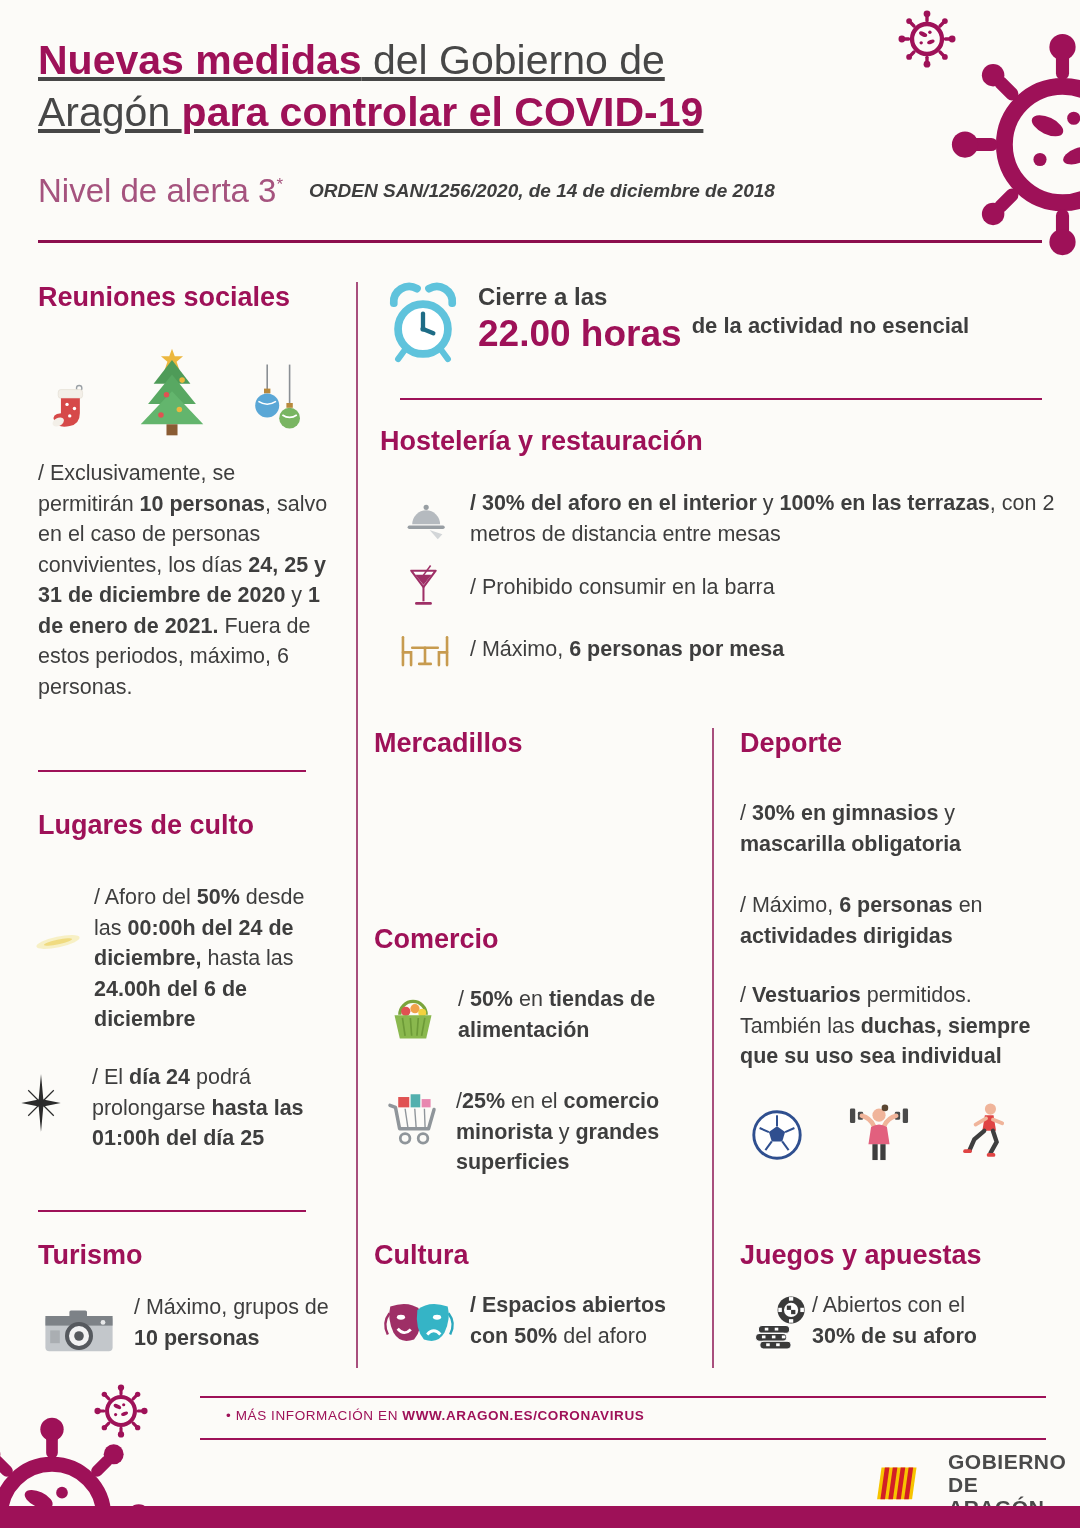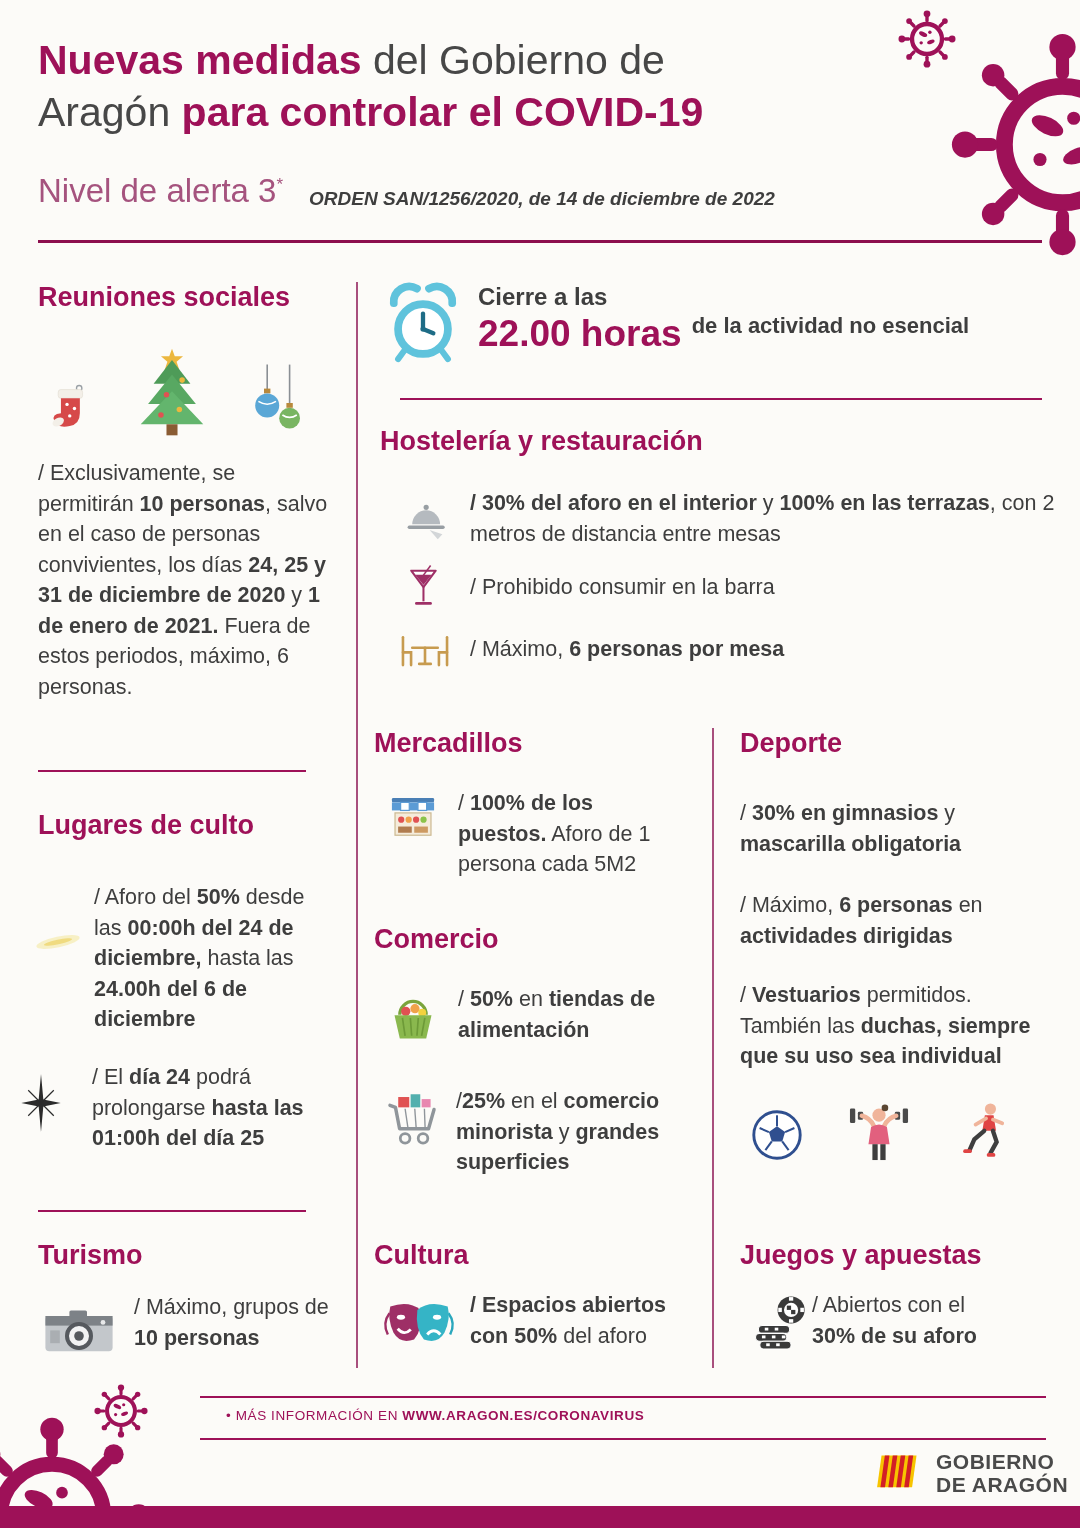--- a/index.html
+++ b/index.html
@@ -8,21 +8,21 @@
     position:relative; width:1080px; height:1528px; margin:0 auto;
     background:#fcfbf8; overflow:hidden;
     font-family:"Liberation Sans", sans-serif;
     color:#3e3e3e;
     --accent:#9e1158;
   }
   .abs { position:absolute; }
   .rule { background:var(--accent); }
   .vrule { background:#a84f7d; }
 
-  .title { font-size:41px; line-height:1.27; font-weight:400; color:#474747; }
+  .title { font-size:41px; line-height:1.27; font-weight:400; color:#474747;text-decoration:underline; }
   .title .b { font-weight:700; color:var(--accent); }
 
   .alert { font-size:33px; color:#a5537e; }
   .alert sup { font-size:17px; }
   .order { font-size:19px; font-style:italic; font-weight:700; color:#3e3e3e; }
 
   .sec-h { font-size:27px; font-weight:700; color:var(--accent); }
 
   .rich { font-size:21.5px; line-height:1.42; color:#3e3e3e; }
   .rich .b { font-weight:700; }
@@ -35,21 +35,21 @@
   .item { display:flex; align-items:flex-start; }
   .icn { flex:0 0 auto; display:flex; justify-content:center; }
   .icn svg { display:block; }
 
   .xmas-row { display:flex; align-items:flex-end; gap:22px; }
   .sports-row { display:flex; align-items:flex-end; gap:40px; }
 
   .footer-info { font-size:13.5px; letter-spacing:.6px; color:var(--accent); }
   .footer-info .b { font-weight:700; }
 
-  .logo { display:flex; align-items:center; gap:14px; }
+  .logo { display:flex; align-items:center; gap:26px; }
   .logo-text { font-size:21px; font-weight:700; line-height:1.1; color:#4a4a4a; letter-spacing:.5px; }
 
   .virus { color:var(--accent); }
 </style>
 </head>
 <body>
 
 <div class="page">
 
   <svg width="0" height="0" style="position:absolute" aria-hidden="true">
@@ -290,23 +290,23 @@
             <rect x="27" y="4" width="5.5" height="38"></rect>
               <rect x="36.5" y="4" width="5.5" height="38"></rect>
           </g>
         </g>
       </g>
     </defs>
   </svg>
 
   <div class="abs title" style="left:38px;top:34px;width:740px"><span class="b">Nuevas medidas</span><span> del Gobierno de Aragón </span><span class="b">para controlar el COVID-19</span></div>
 
-  <div class="abs" style="left:38px;top:172px;display:flex;align-items:flex-end;gap:26px">
+  <div class="abs" style="left:38px;top:172px;display:flex;align-items:center;gap:26px">
     <div class="alert"><span>Nivel de alerta 3</span><sup>*</sup></div>
-    <div class="order">ORDEN SAN/1256/2020, de 14 de diciembre de 2022</div>
+    <div class="order">ORDEN SAN/1256/2020, de 14 de diciembre de 2018</div>
   </div>
 
   <div class="abs" style="left:38px;top:240px;width:1004px;height:3px;background:#8c0f4e"></div>
 
   <svg class="abs virus" style="left:898px;top:10px" width="58" height="58" viewBox="0 0 120 120">
       <use href="#virus-shape"></use>
     </svg>
   <svg class="abs virus" style="left:950px;top:32px" width="225" height="225" viewBox="0 0 120 120">
       <use href="#virus-shape"></use>
     </svg>
@@ -403,28 +403,20 @@
     <span class="icn" style="width:58px">
       <svg width="58" height="48" viewBox="0 0 100 80">
           <use href="#table-chairs-shape"></use>
         </svg>
     </span>
     <p class="rich" style="width:585px;margin-top:8px"><span>/ Máximo, </span><span class="b">6 personas por mesa</span></p>
   </div>
 
   <div class="abs sec-h" style="left:374px;top:728px">Mercadillos</div>
 
-  <div class="abs item" style="left:382px;top:788px;gap:14px">
-    <span class="icn" style="width:62px">
-      <svg width="62" height="56" viewBox="0 0 100 90">
-          <use href="#stall-shape"></use>
-        </svg>
-    </span>
-    <p class="rich" style="width:215px"><span>/ </span><span class="b">100% de los puestos.</span><span> Aforo de 1 persona cada 5M2</span></p>
-  </div>
 
   <div class="abs sec-h" style="left:374px;top:924px">Comercio</div>
 
   <div class="abs item" style="left:380px;top:984px;gap:12px">
     <span class="icn" style="width:66px">
       <svg width="66" height="60" viewBox="0 0 100 90">
           <use href="#basket-shape"></use>
         </svg>
     </span>
     <p class="rich" style="width:225px"><span>/ </span><span class="b">50%</span><span> en </span><span class="b">tiendas de alimentación</span></p>

